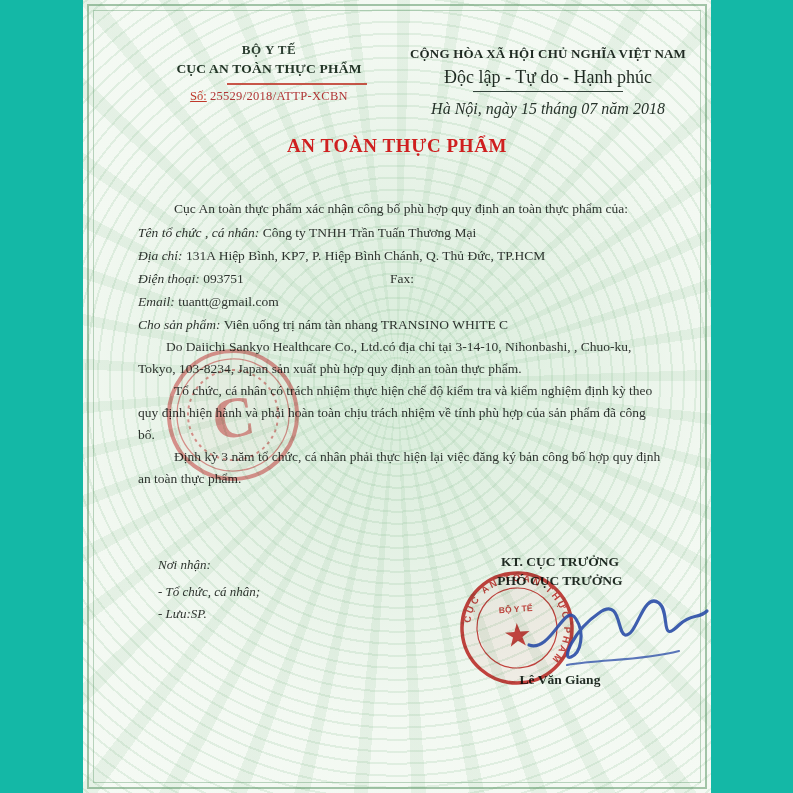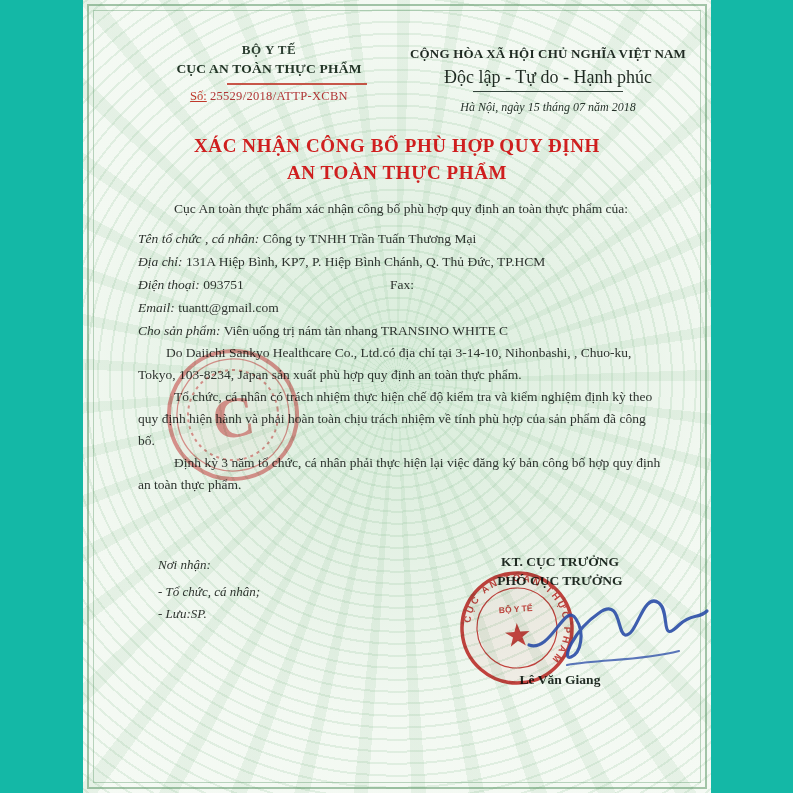--- a/index.html
+++ b/index.html
@@ -21,32 +21,32 @@
   .hdr-left .dept{font-weight:bold;font-size:13.5px;margin-top:3px;letter-spacing:.2px;color:#233527;}
   .dept-underline{position:absolute;left:64px;top:41px;width:140px;height:2px;background:#c0392b;opacity:.85;}
   .doc-number{margin-top:12px;font-size:12.5px;}
   .doc-number .lbl{color:#c0392b;text-decoration:underline;}
   .doc-number .val{color:#b03535;letter-spacing:.3px;}
 
   .hdr-right{position:absolute;left:300px;top:46px;width:330px;text-align:center;color:#1f2a22;}
   .hdr-right .country{font-weight:bold;font-size:13px;letter-spacing:.2px;}
   .hdr-right .motto{font-weight:normal;font-size:18px;margin-top:5px;}
   .motto-underline{width:150px;height:1px;background:#32423a;margin:3px auto 0 auto;}
-  .hdr-right .dateline{font-style:italic;font-size:12px;margin-top:8px;color:#27332b;}
+  .hdr-right .dateline{font-style:italic;font-size:16px;margin-top:8px;color:#27332b;}
 
   
   .title{position:absolute;left:0;top:132px;width:100%;text-align:center;color:#cf1f1f;
          font-weight:bold;font-size:19px;line-height:27px;letter-spacing:.6px;}
 
   
   .body-text{position:absolute;left:55px;top:198px;width:524px;font-size:13.5px;line-height:22px;color:#2d332e;}
   .body-text p{margin:0;}
   .p-indent{text-indent:36px;}
   .p-indent-sm{text-indent:28px;}
-  .fields{margin-top:7px;}
+  .fields{margin-top:1px;}
   .field-row{position:relative;line-height:23px;}
   .field-row .flabel{font-style:italic;}
   .fax-label{position:absolute;left:252px;top:0;}
   .mt6{margin-top:6px;}
   .mt4{margin-top:4px;}
 
   
   .recipients{position:absolute;left:75px;top:557px;font-size:13px;color:#2d332e;}
   .recipients .head{font-weight:normal;font-style:italic;margin-bottom:8px;}
   .recipients .item{font-style:italic;line-height:22px;}
@@ -82,21 +82,20 @@
     </div>
 
     <div class="hdr-right">
       <div class="country">CỘNG HÒA XÃ HỘI CHỦ NGHĨA VIỆT NAM</div>
       <div class="motto">Độc lập - Tự do - Hạnh phúc</div>
       <div class="motto-underline"></div>
       <div class="dateline">Hà Nội, ngày 15 tháng 07 năm 2018</div>
     </div>
 
     <div class="title">
-      <div>XÁC NHẬN CÔNG BỐ PHÙ HỢP QUY ĐỊNH</div>
       <div>AN TOÀN THỰC PHẨM</div>
     </div>
 
     <div class="body-text">
       <p class="p-indent">Cục An toàn thực phẩm xác nhận công bố phù hợp quy định an toàn thực phẩm của:</p>
 
       <div class="fields">
         <div class="field-row">
           <span class="flabel">Tên tổ chức , cá nhân:</span>
           <span>Công ty TNHH Trần Tuấn Thương Mại</span>

